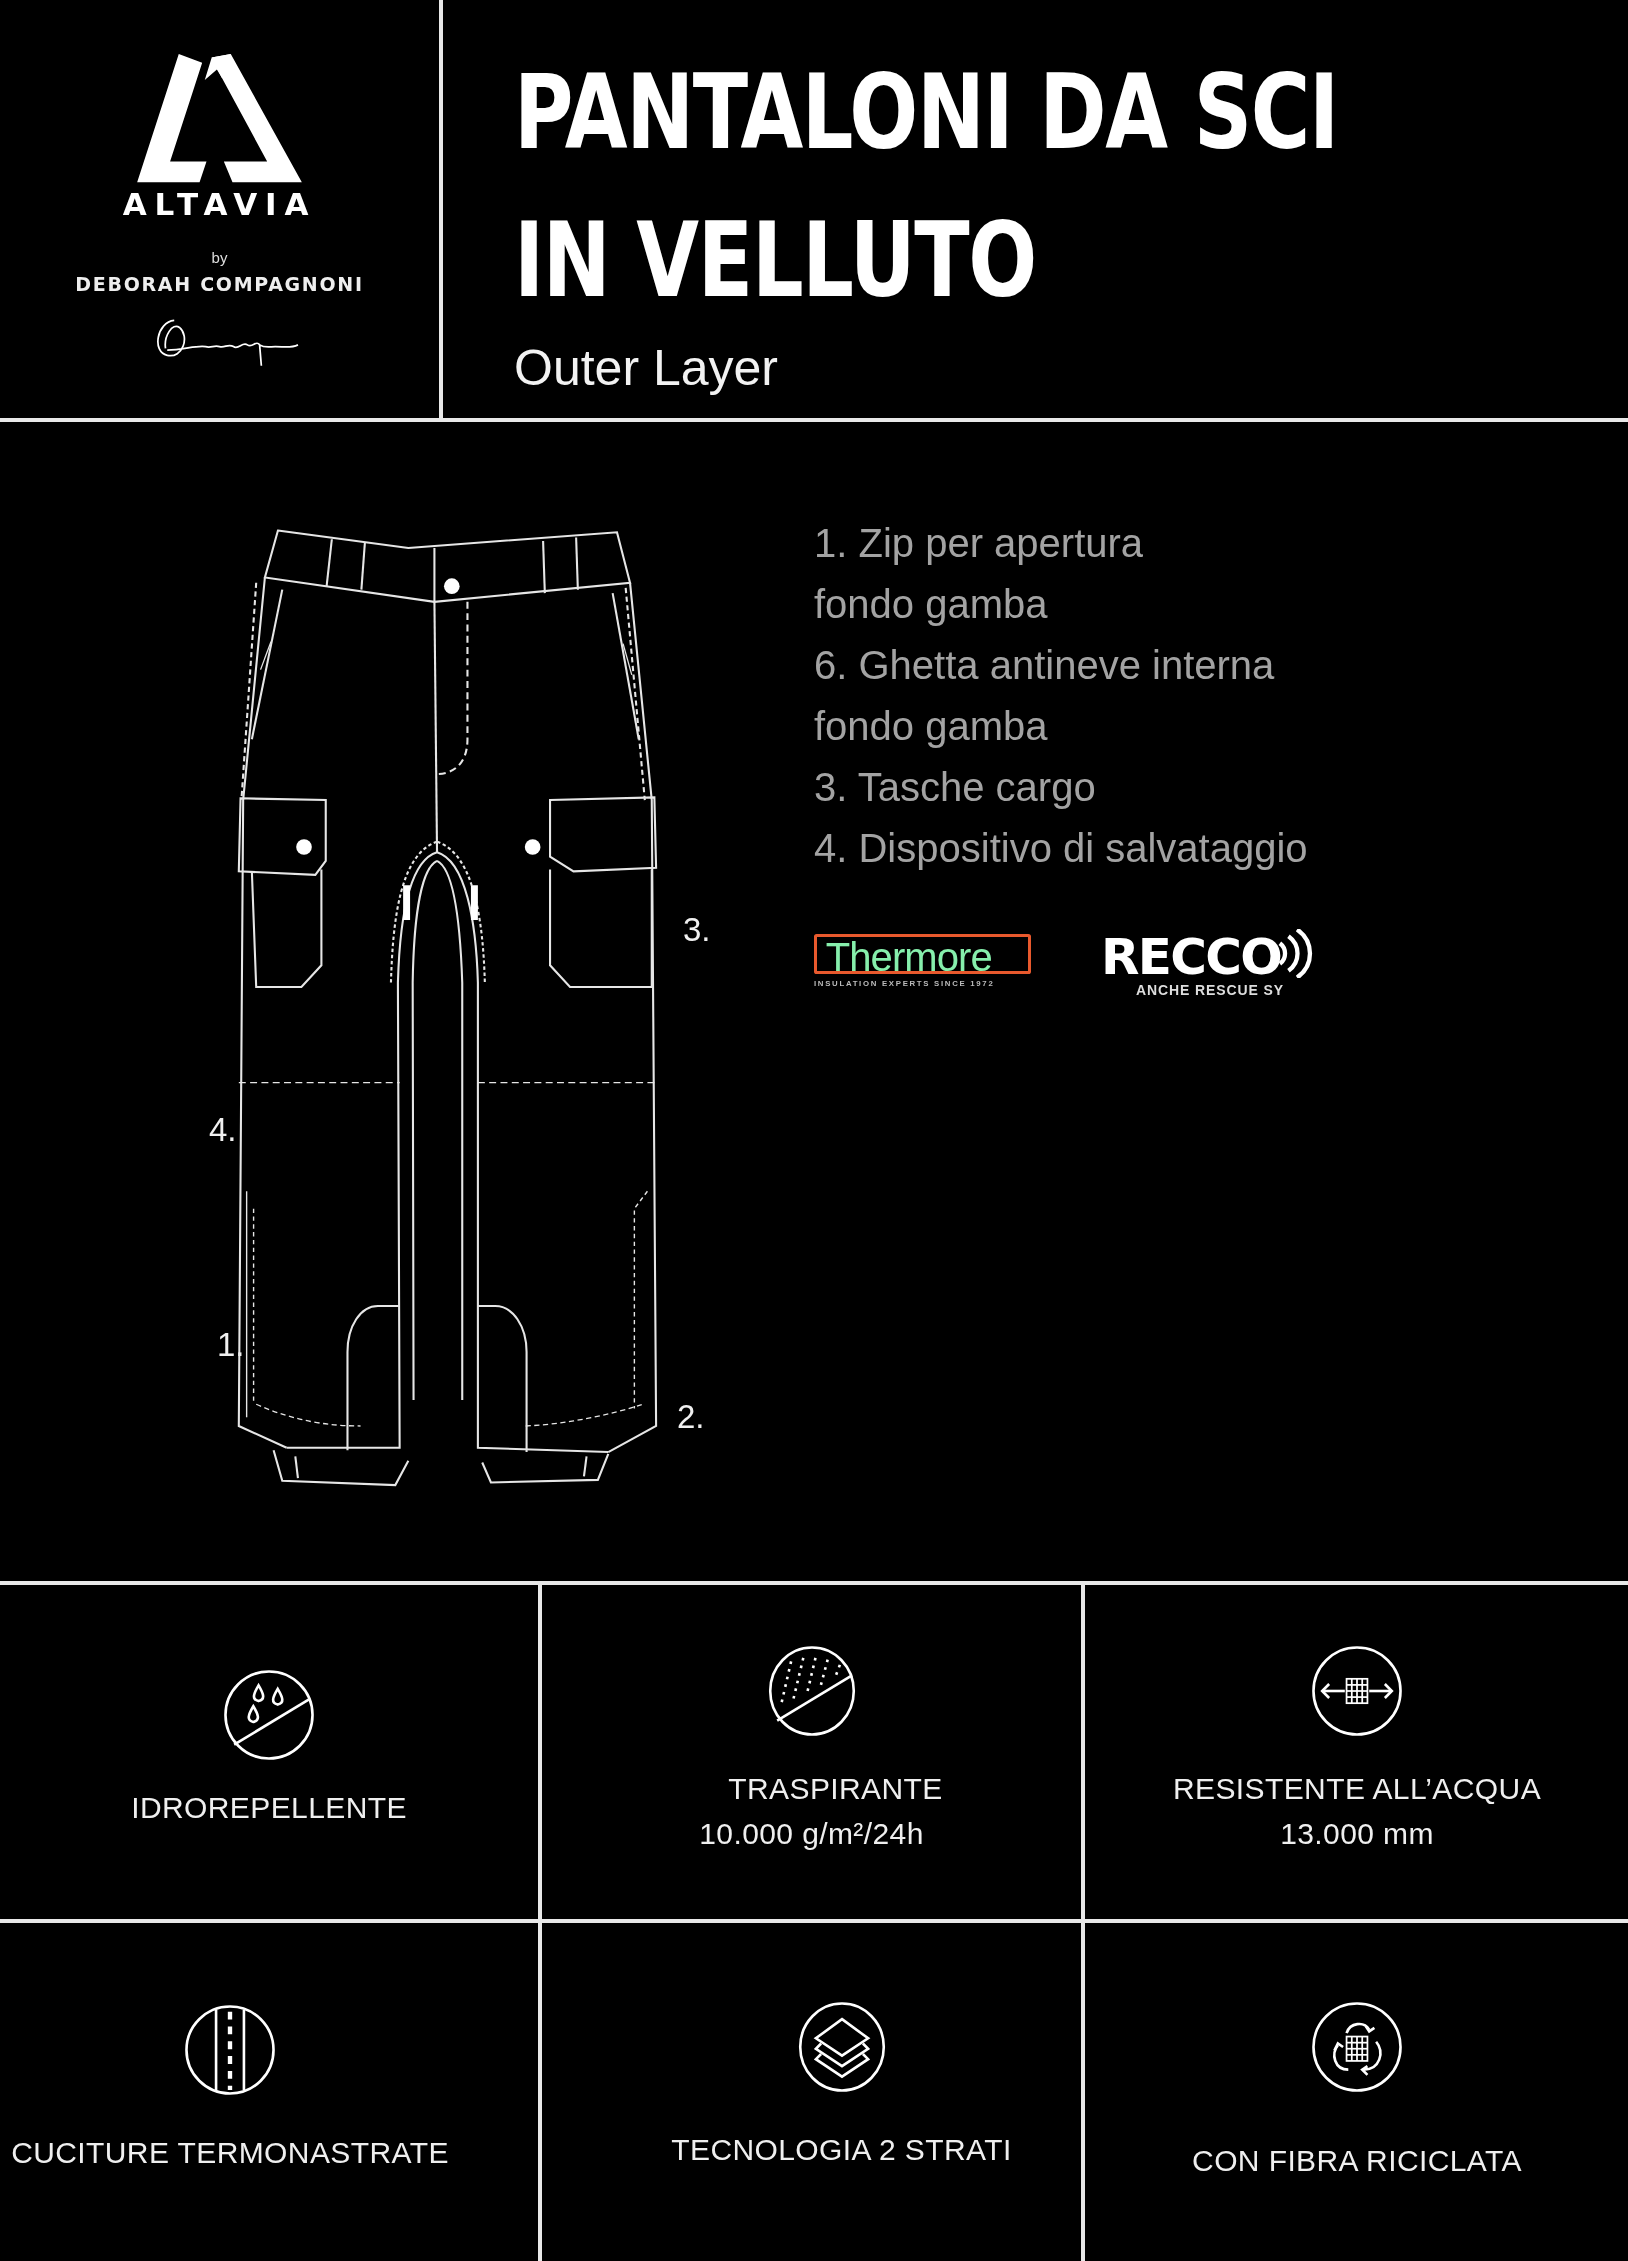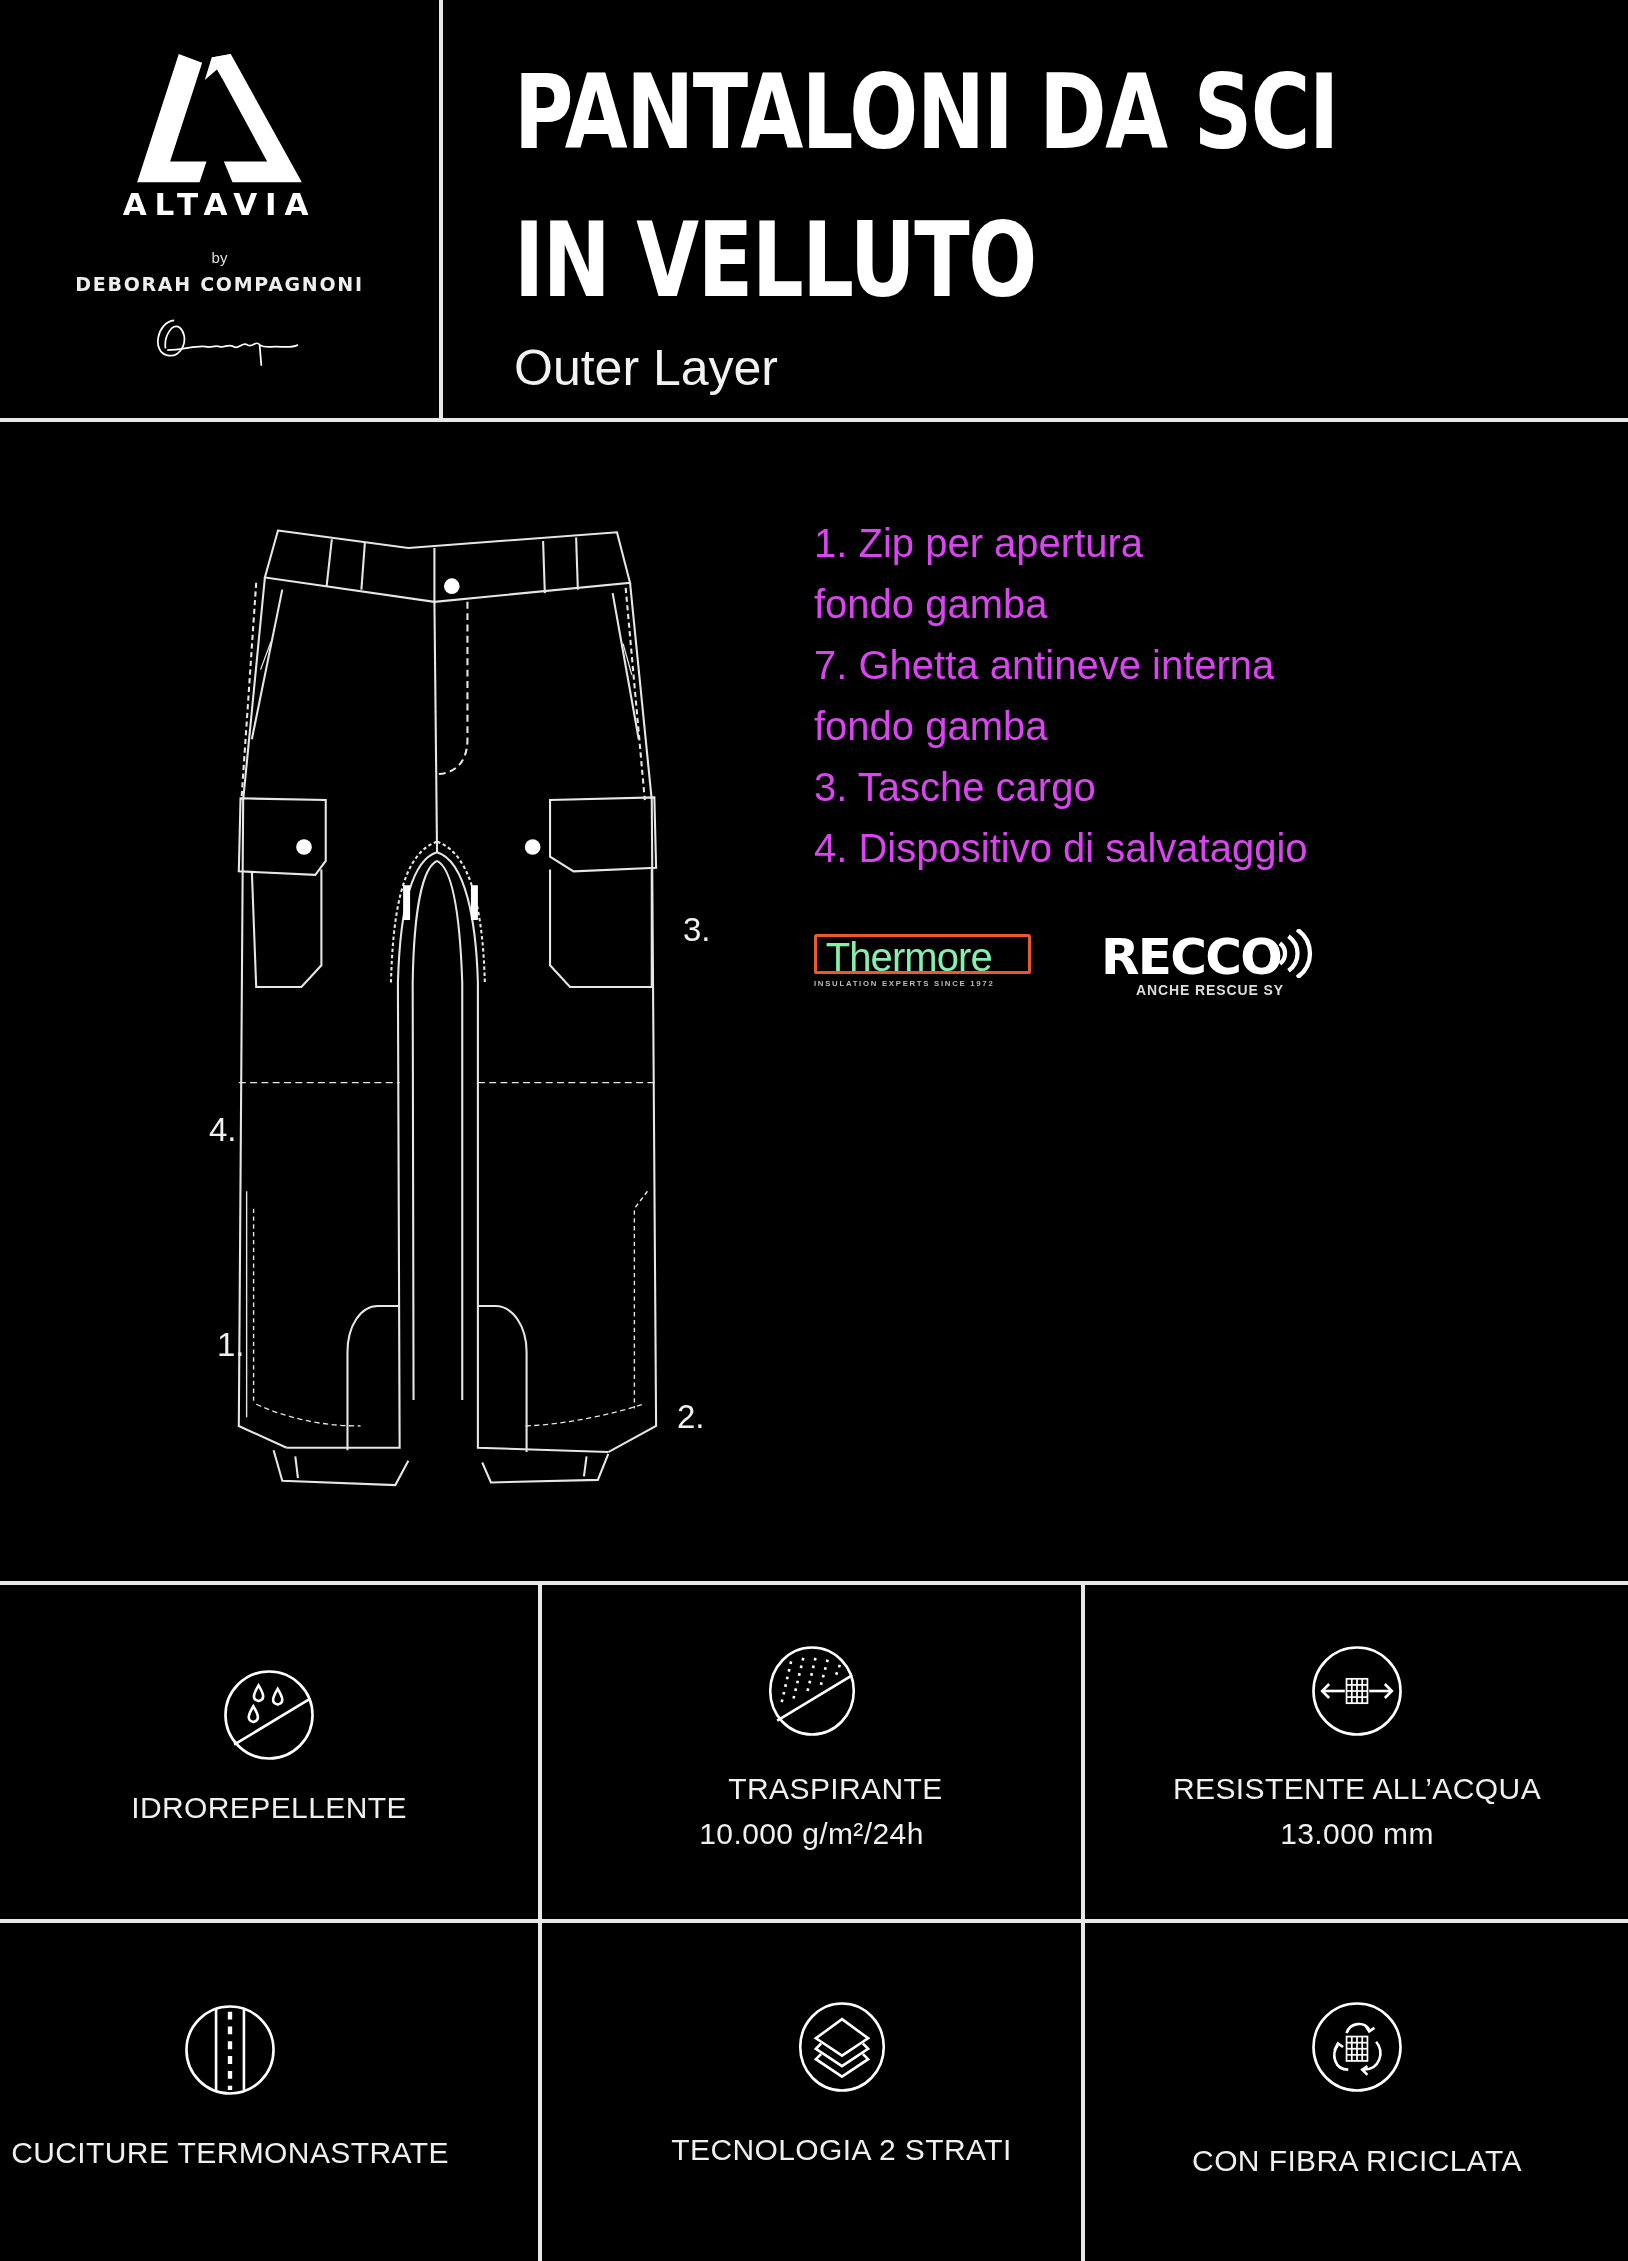--- a/index.html
+++ b/index.html
@@ -15,21 +15,21 @@
   .designer { position: absolute; left: 0; width: 439px; top: 273px; text-align: center; font-family: "DejaVu Sans", sans-serif; font-weight: bold; font-size: 19px; letter-spacing: 1.7px; color: #eee; }
   .signature { position: absolute; left: 148px; top: 310px; width: 157px; height: 61px; }
 
   .title-box { position: absolute; left: 443px; top: 0; width: 1185px; height: 418px; }
   .title { position: absolute; left: 71px; top: 38px; font-family: "DejaVu Sans", sans-serif; font-weight: bold; font-size: 104px; line-height: 148px; letter-spacing: -1.7px; transform: scaleX(0.78); transform-origin: left top; white-space: nowrap; }
   .subtitle { position: absolute; left: 71px; top: 339px; font-size: 50px; color: #f2f2f2; }
 
   
   .pants-svg { position: absolute; left: 191px; top: 513px; width: 539px; height: 974px; }
   .callout { position: absolute; font-size: 33px; color: #f0f0f0; }
-  .features { position: absolute; left: 814px; top: 513px; font-size: 40px; line-height: 61px; color: #d946ef; }
+  .features { position: absolute; left: 814px; top: 513px; font-size: 40px; line-height: 61px; color: #a3a3a3; }
   .features div { white-space: nowrap; }
 
   .thermore { position: absolute; left: 814px; top: 934px; }
   .thermore-box { border: 3.5px solid #e8592d; border-radius: 2.6px; padding: 0 8.7px; height: 40px; width: 193px; color: #86efac; font-size: 40px; line-height: 40px; letter-spacing: -0.9px; box-sizing: border-box; width: 217px; }
   .thermore-tag { font-size: 7.8px; letter-spacing: 1.7px; color: #bbb; margin-top: 5.2px; white-space: nowrap; font-weight: bold; }
   .recco { position: absolute; left: 1101px; top: 932px; }
   .recco-word { font-family: "DejaVu Sans", sans-serif; font-weight: bold; font-size: 50px; line-height: 50px; letter-spacing: -1.7px; }
   .recco-waves { position: absolute; left: 172px; top: -3.5px; width: 43px; height: 49px; }
   .recco-tag { font-size: 14px; font-weight: bold; letter-spacing: 0.9px; margin-left: 35px; color: #ddd; white-space: nowrap; }
 
@@ -131,21 +131,21 @@
 </svg>
 
 <div class="callout" style="left:217px; top:1326px;">1.</div>
 <div class="callout" style="left:677px; top:1398px;">2.</div>
 <div class="callout" style="left:683px; top:911px;">3.</div>
 <div class="callout" style="left:209px; top:1111px;">4.</div>
 
 <div class="features">
   <div>1. Zip per apertura</div>
   <div>fondo gamba</div>
-  <div>7. Ghetta antineve interna</div>
+  <div>6. Ghetta antineve interna</div>
   <div>fondo gamba</div>
   <div>3. Tasche cargo</div>
   <div>4. Dispositivo di salvataggio</div>
 </div>
 
 <div class="thermore">
   <div class="thermore-box">Thermore</div>
   <div class="thermore-tag">INSULATION EXPERTS SINCE 1972</div>
 </div>
 <div class="recco">

